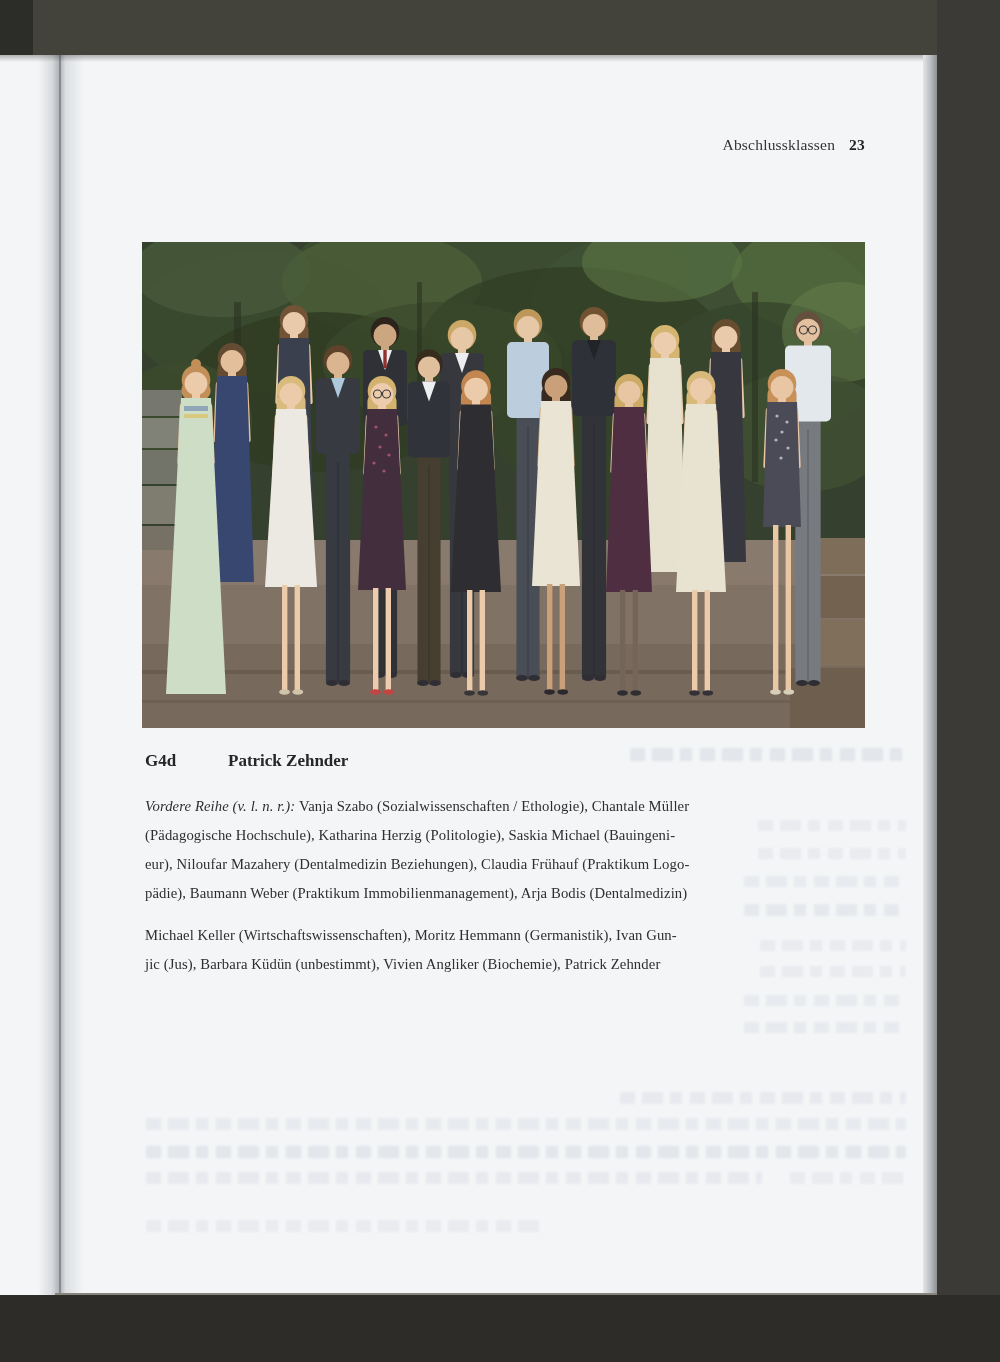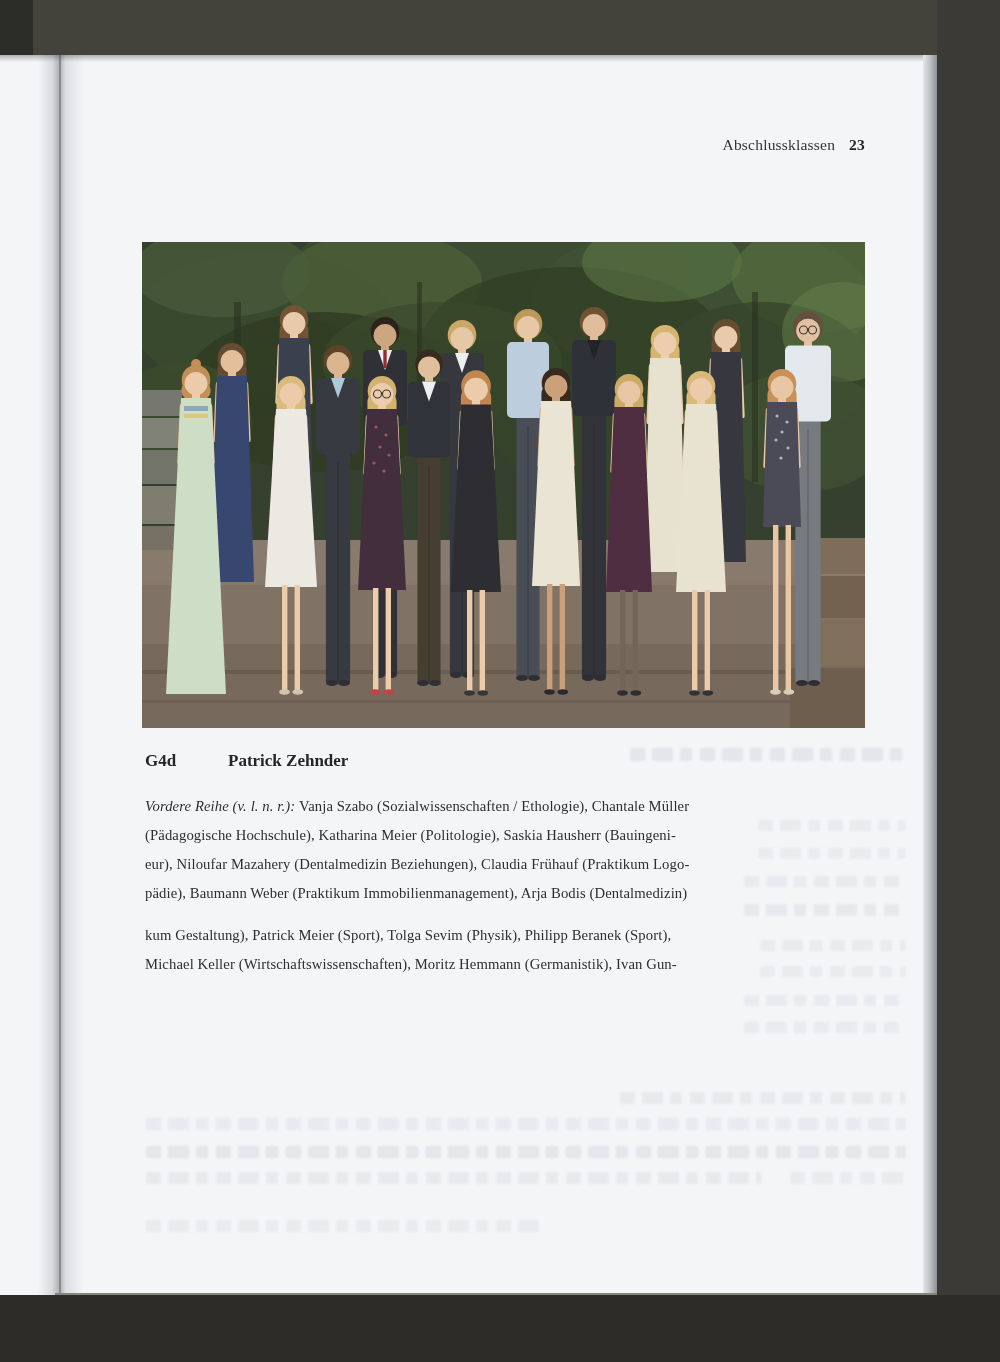--- a/index.html
+++ b/index.html
@@ -349,27 +349,27 @@
         <rect x="0" y="0" width="723" height="486" fill="#e8ebee" opacity="0.06"></rect>
       </svg>
   </div>
 
   <span class="cap" id="cap-code">G4d</span>
   <span class="cap" id="cap-teacher">Patrick Zehnder</span>
 
   <div id="text-block">
     <div class="para">
       <div class="line"><span class="lead">Vordere Reihe (v. l. n. r.): </span><span>Vanja Szabo (Sozialwissenschaften / Ethologie), Chantale Müller</span></div>
-      <div class="line">(Pädagogische Hochschule), Katharina Meier (Politologie), Saskia Hausherr (Bauingeni-</div>
+      <div class="line">(Pädagogische Hochschule), Katharina Herzig (Politologie), Saskia Michael (Bauingeni-</div>
       <div class="line">eur), Niloufar Mazahery (Dentalmedizin Beziehungen), Claudia Frühauf (Praktikum Logo-</div>
       <div class="line">pädie), Baumann Weber (Praktikum Immobilienmanagement), Arja Bodis (Dentalmedizin)</div>
     </div>
     <div class="para">
-      <div class="line">kum Gestaltung), Patrick Meier (Sport), Tolga Sevim (Physik), Philipp Beranek (Sport),</div>
       <div class="line">Michael Keller (Wirtschaftswissenschaften), Moritz Hemmann (Germanistik), Ivan Gun-</div>
+      <div class="line">jic (Jus), Barbara Küdün (unbestimmt), Vivien Angliker (Biochemie), Patrick Zehnder</div>
     </div>
   </div>
 
   <div class="band" id="page-edge-right"></div>
   <div class="band" id="page-edge-bottom"></div>
   <div class="band" id="band-right"></div>
   <div class="band" id="band-bottom"></div>
 
 </div>
 

